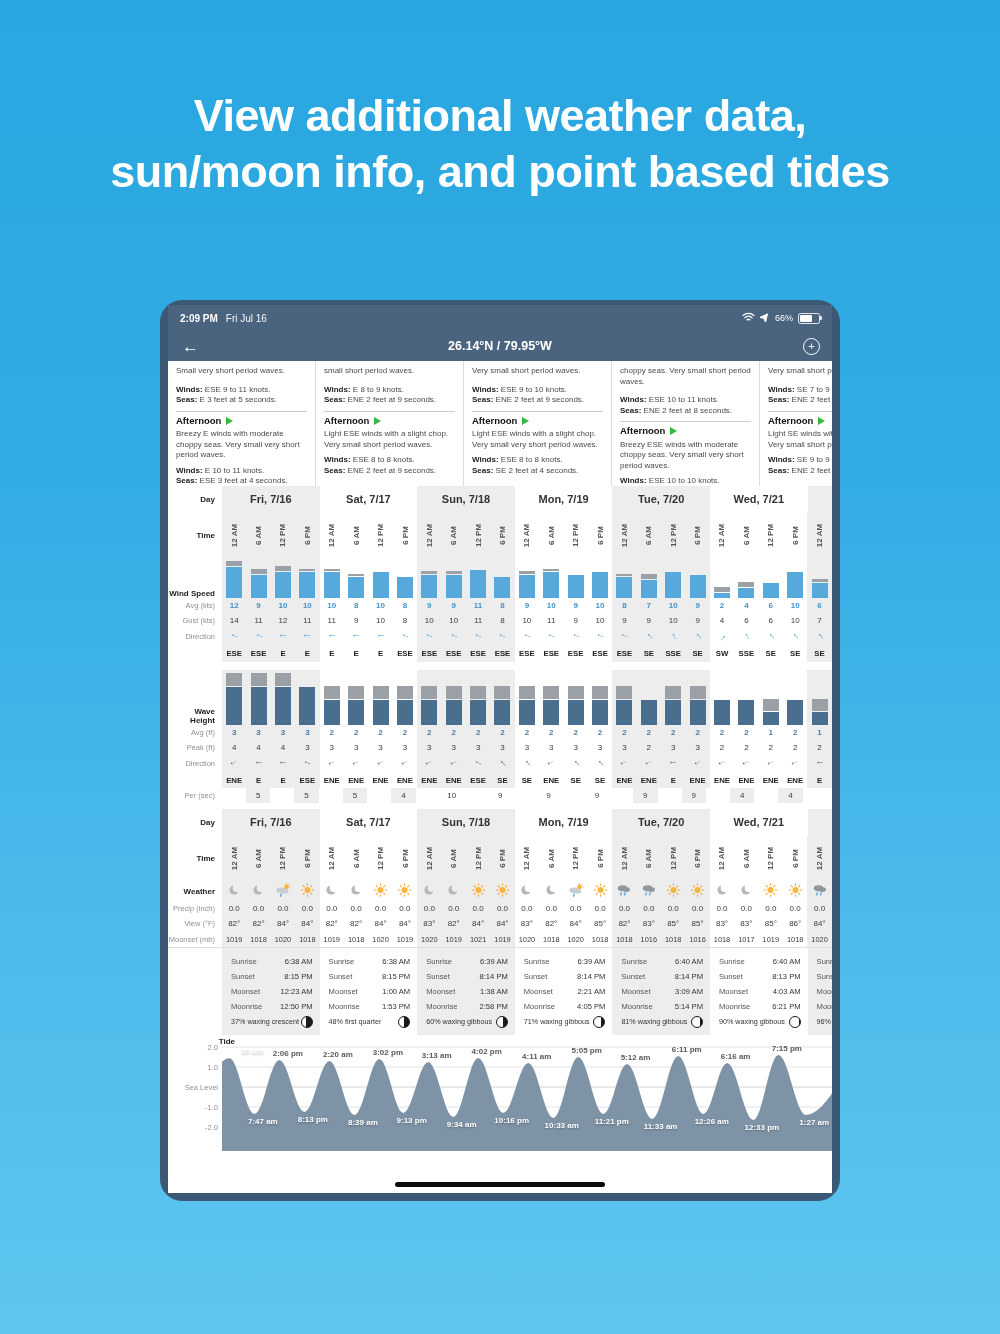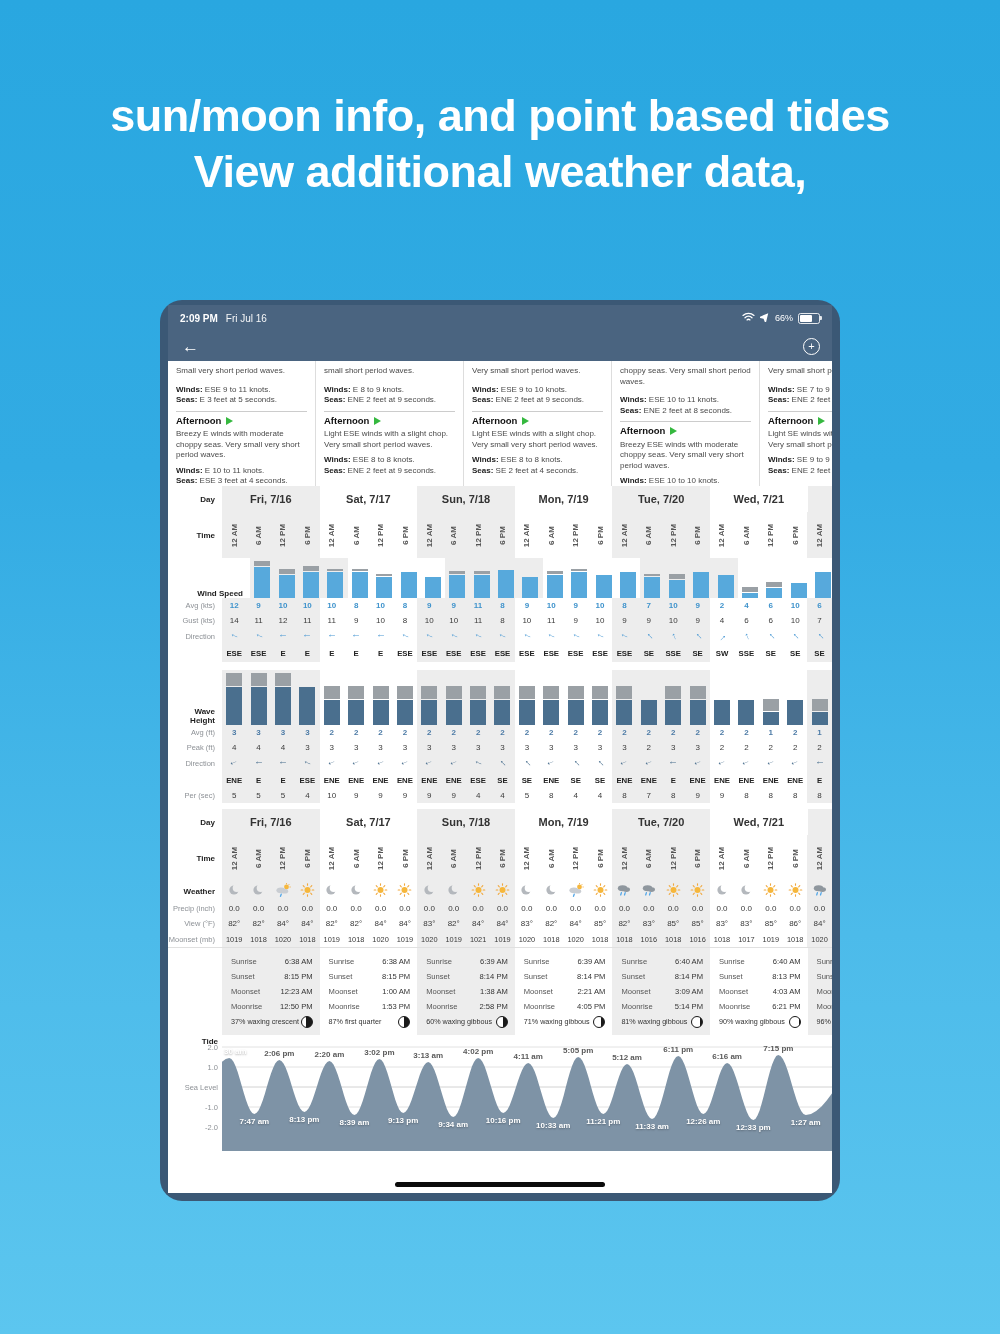--- a/index.html
+++ b/index.html
@@ -56,33 +56,33 @@
   
   .sunmoon{display:flex;height:87px;border-top:1px solid #e0e0e0;}
   .smgut{width:54px;flex:none;}
   .smblk{width:97.6px;flex:none;box-sizing:border-box;padding:6px 7px 0 9px;font-size:7.6px;color:#555;}
   .smrow{display:flex;justify-content:space-between;height:15px;align-items:center;}
   .smrow .v{color:#333;}
   .phase{display:flex;justify-content:space-between;align-items:center;height:15px;font-size:7.2px;color:#333;}
   .mphase{width:10px;height:10px;border:1px solid #1a1a1a;border-radius:50%;flex:none;}
   
   .tide{position:relative;height:116px;}
-  .tlabel{position:absolute;font-size:8px;}
+  .tlabel{position:absolute;font-size:8px;padding-left:17px;}
   .tgut{position:absolute;left:0;width:50px;text-align:right;font-size:7.5px;color:#8d9196;}
   .hightime{color:#5a5a5a;font-weight:bold;white-space:nowrap;}
   .lowtime{color:#fff;font-weight:bold;white-space:nowrap;text-shadow:0 1px 2px rgba(0,0,0,.3);}
   .homebar{position:absolute;left:50%;bottom:6px;transform:translateX(-50%);
            width:210px;height:5px;border-radius:3px;background:#0b0b0b;}
 </style>
 </head>
 <body>
 
 <div class="headline">
+  <div>View additional weather data,</div>
   <div>sun/moon info, and point based tides</div>
-  <div>View additional weather data,</div>
 </div>
 
 <div class="frame">
  <div class="app">
 
   <div class="statusbar">
     <div class="left">
       <span>2:09 PM</span><span class="date">Fri Jul 16</span>
     </div>
     <div class="right">
@@ -96,20 +96,21 @@
             </svg></span>
       <span style="font-size:9px;">66%</span>
       <span class="batt">
             <i></i>
           </span>
     </div>
   </div>
 
   <div class="navbar">
     <span class="back">←</span>
+    <div class="navtitle">26.14°N / 79.95°W</div>
     <span class="plus">+</span>
   </div>
 
   <div class="forecast" id="forecast">
         <div class="fcol">
           <div class="sp">Small very short period waves.</div>
           <div><b>Winds:</b> ESE 9 to 11 knots.</div>
           <div><b>Seas:</b> E 3 feet at 5 seconds.</div>
           <div class="hr"></div>
           <div class="aft">Afternoon<span class="tri"></span></div>
@@ -240,21 +241,21 @@
           <div class="tcell" style="background: rgb(255, 255, 255);">
             <span class="vtext">12 PM</span>
           </div>
           <div class="tcell" style="background: rgb(255, 255, 255);">
             <span class="vtext">6 PM</span>
           </div>
           <div class="tcell" style="background: rgb(237, 237, 237);">
             <span class="vtext">12 AM</span>
           </div>
         </div>
-        <div class="trow" style="height: 40px; align-items: flex-end; padding-left: 28px;">
+        <div class="trow" style="height: 40px; align-items: flex-end;">
           <div class="gut b" style="align-self: flex-end;">Wind Speed</div>
           <div class="tcell" style="background: rgb(237, 237, 237); align-items: flex-end;">
             <div class="barstack">
               <div style="height: 5.14286px; background: rgb(154, 160, 165); margin-bottom: 1px;"></div>
               <div style="height: 30.8571px; background: rgb(87, 169, 220);"></div>
             </div>
           </div>
           <div class="tcell" style="background: rgb(237, 237, 237); align-items: flex-end;">
             <div class="barstack">
               <div style="height: 5.14286px; background: rgb(154, 160, 165); margin-bottom: 1px;"></div>
@@ -856,21 +857,21 @@
           <div class="tcell dirtxt" style="background: rgb(237, 237, 237);">ENE</div>
           <div class="tcell dirtxt" style="background: rgb(237, 237, 237);">ENE</div>
           <div class="tcell dirtxt" style="background: rgb(237, 237, 237);">E</div>
           <div class="tcell dirtxt" style="background: rgb(237, 237, 237);">ENE</div>
           <div class="tcell dirtxt" style="background: rgb(255, 255, 255);">ENE</div>
           <div class="tcell dirtxt" style="background: rgb(255, 255, 255);">ENE</div>
           <div class="tcell dirtxt" style="background: rgb(255, 255, 255);">ENE</div>
           <div class="tcell dirtxt" style="background: rgb(255, 255, 255);">ENE</div>
           <div class="tcell dirtxt" style="background: rgb(237, 237, 237);">E</div>
         </div>
-        <div class="trow" style="height: 15px;">
+        <div class="trow" style="height: 15px; gap: 24px;">
           <div class="gut">Per (sec)</div>
           <div class="tcell " style="background: rgb(237, 237, 237);">5</div>
           <div class="tcell " style="background: rgb(237, 237, 237);">5</div>
           <div class="tcell " style="background: rgb(237, 237, 237);">5</div>
           <div class="tcell " style="background: rgb(237, 237, 237);">4</div>
           <div class="tcell " style="background: rgb(255, 255, 255);">10</div>
           <div class="tcell " style="background: rgb(255, 255, 255);">9</div>
           <div class="tcell " style="background: rgb(255, 255, 255);">9</div>
           <div class="tcell " style="background: rgb(255, 255, 255);">9</div>
           <div class="tcell " style="background: rgb(237, 237, 237);">9</div>
@@ -1364,21 +1365,21 @@
           </div>
           <div class="smrow">
             <span>Moonset</span>
             <span class="v">1:00 AM</span>
           </div>
           <div class="smrow">
             <span>Moonrise</span>
             <span class="v">1:53 PM</span>
           </div>
           <div class="phase">
-            <span>87% first quarter</span>
+            <span>48% first quarter</span>
             <div class="mphase" style="background: linear-gradient(90deg, rgb(255, 255, 255) 48%, rgb(26, 26, 26) 48%);"></div>
           </div>
         </div>
         <div class="smblk" style="background: rgb(237, 237, 237);">
           <div class="smrow">
             <span>Sunrise</span>
             <span class="v">6:39 AM</span>
           </div>
           <div class="smrow">
             <span>Sunset</span>

